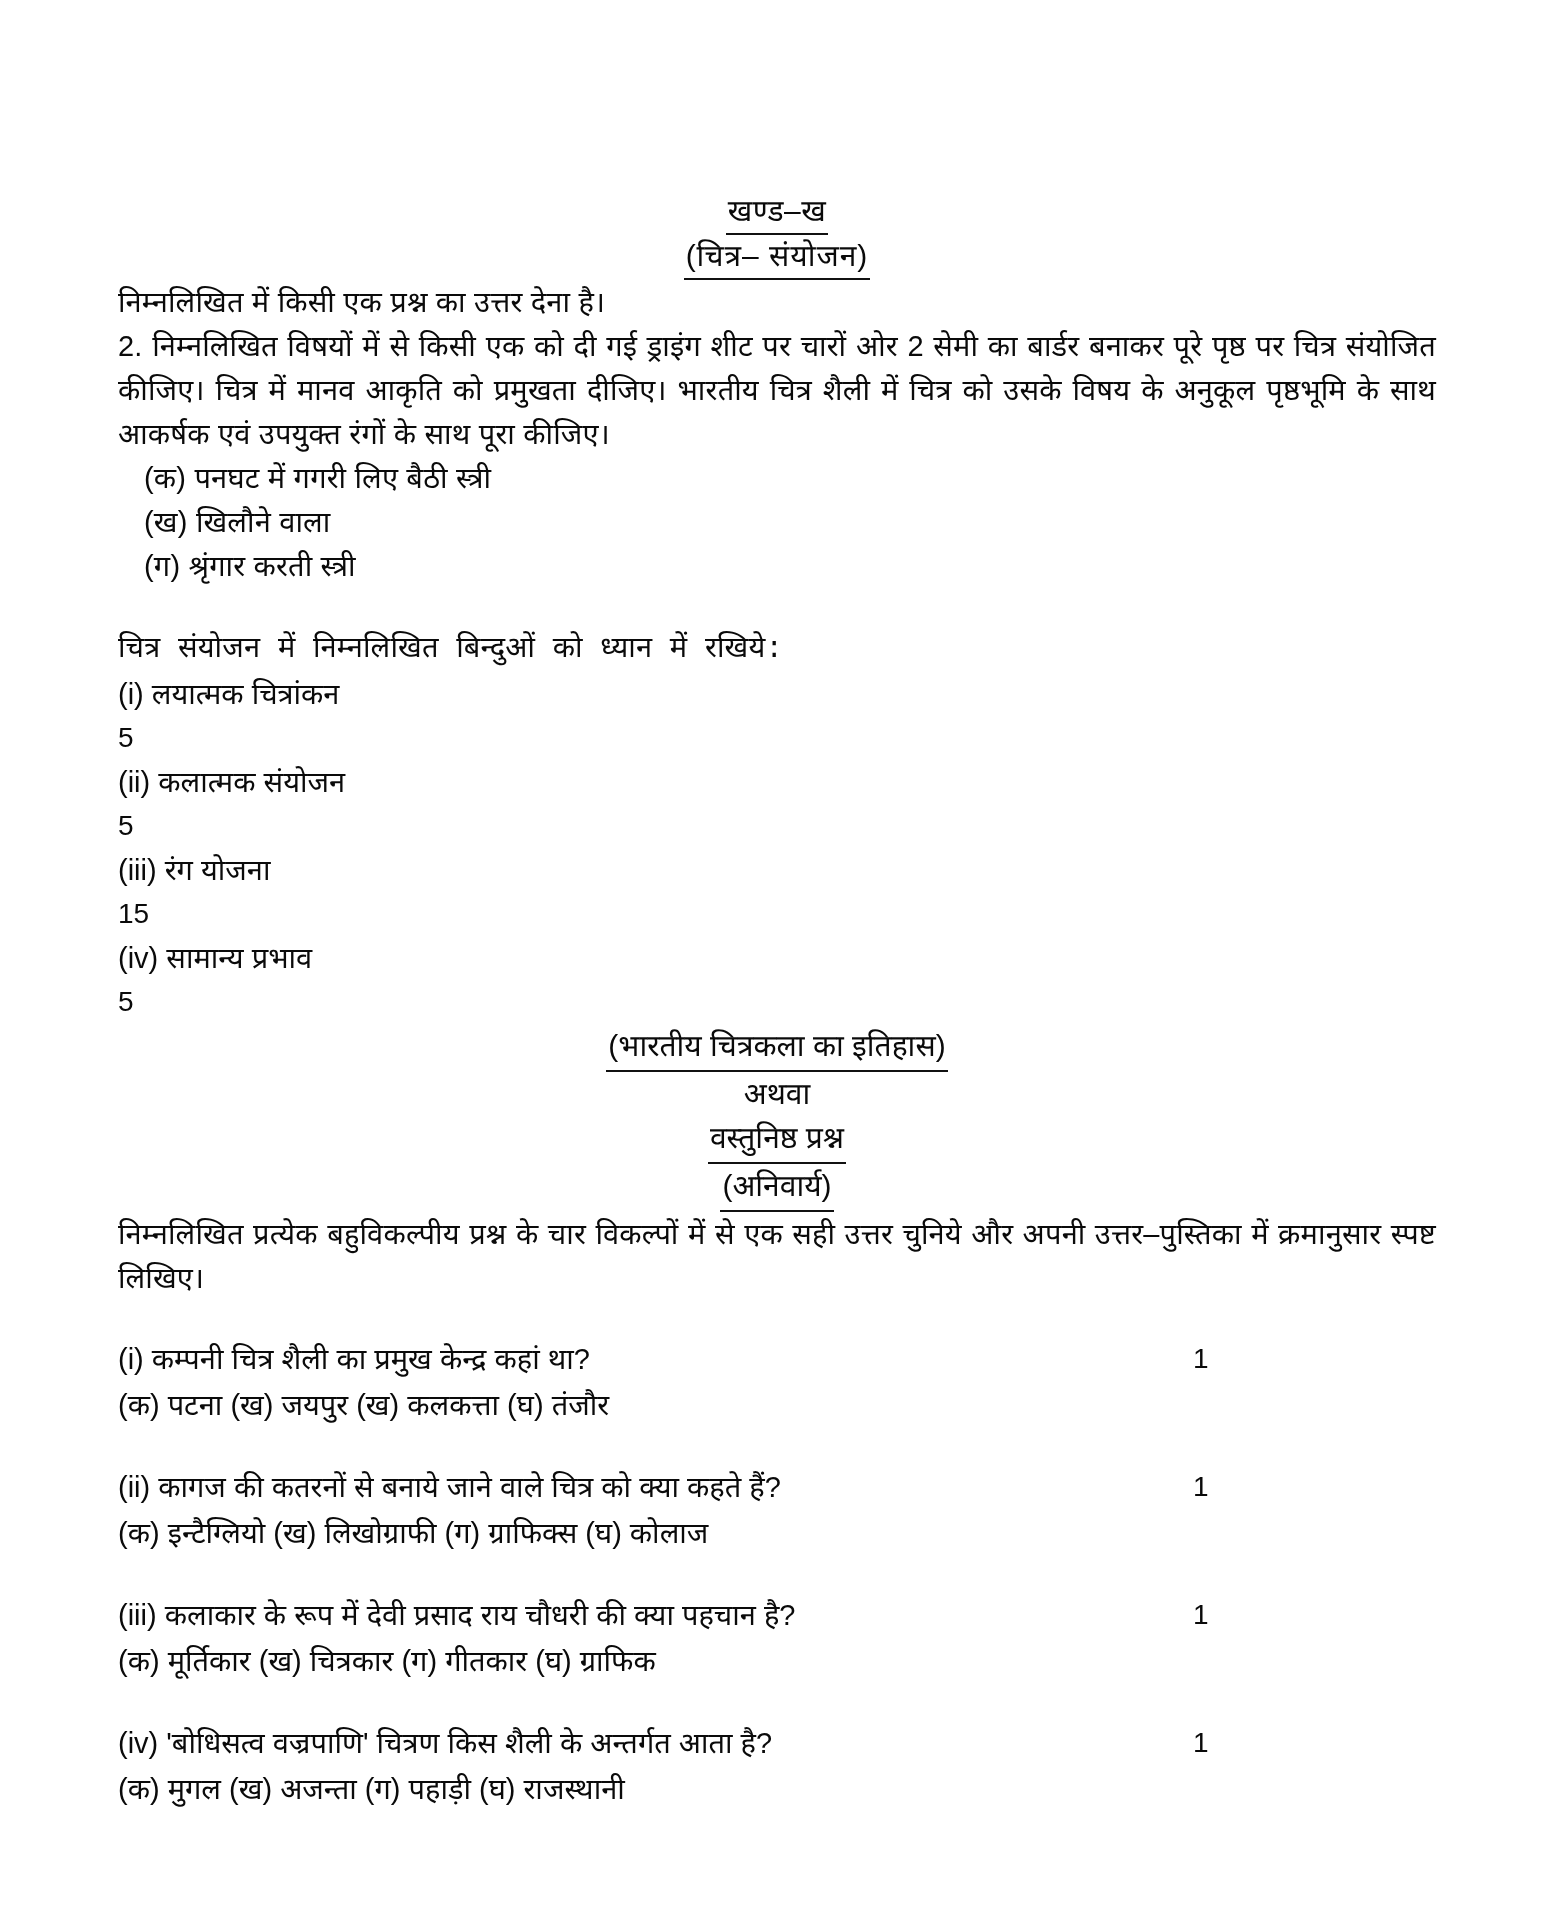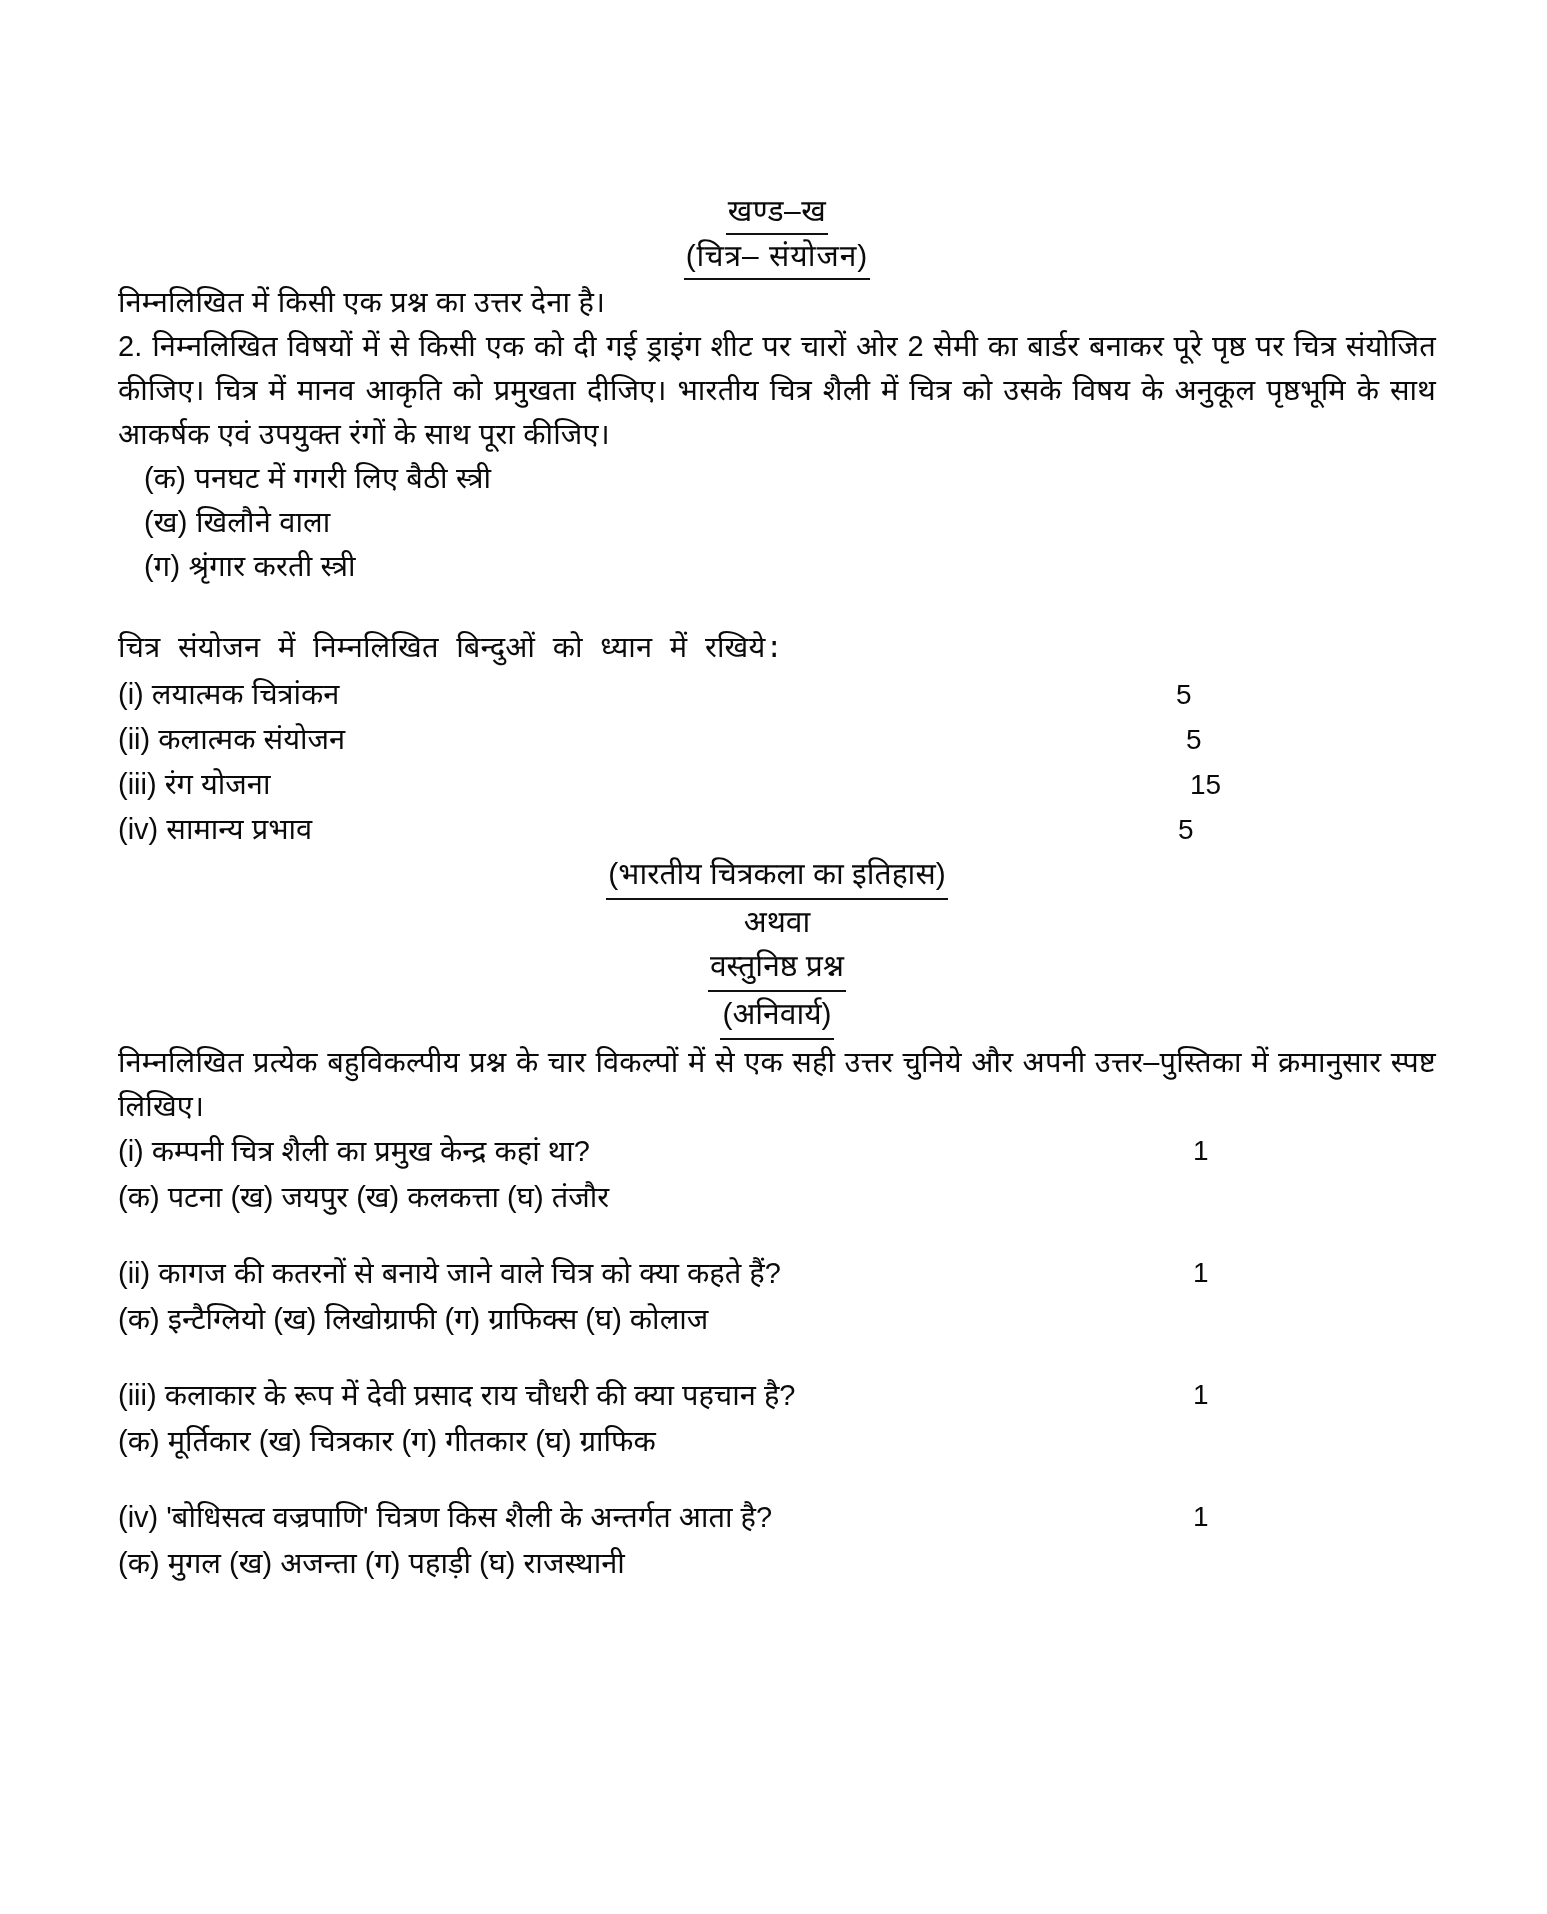--- a/index.html
+++ b/index.html
@@ -72,20 +72,21 @@
   }
   .spacer-md { height: 40px; }
 
   
   .marks-row {
     display: flex;
     align-items: baseline;
     font-size: 29px;
     line-height: 44px;
     font-family: "Liberation Sans", "DejaVu Sans", sans-serif;
+    flex-direction: column;
   }
   .marks-row .txt { flex: 0 0 auto; }
   .marks-row .fill { flex: 1 1 auto; }
   .marks-row .mk {
     flex: 0 0 auto;
     text-align: left;
     font-family: "Liberation Sans", "DejaVu Sans", sans-serif;
     font-size: 28px;
   }
   .mk-w1 { width: 260px; }
@@ -113,20 +114,21 @@
     letter-spacing: 0.3px;
   }
 
   
   .mcq-q {
     display: flex;
     align-items: baseline;
     font-size: 29px;
     line-height: 46px;
     font-family: "Liberation Sans", "DejaVu Sans", sans-serif;
+    margin-top: 36px;
   }
   .mcq-q .qtxt { flex: 0 0 auto; }
   .mcq-q .qfill { flex: 1 1 auto; }
   .mcq-mark-abs {
     position: absolute;
     left: 1075px;
     font-size: 28px;
     font-family: "Liberation Sans", "DejaVu Sans", sans-serif;
   }
   .mcq-opts {

